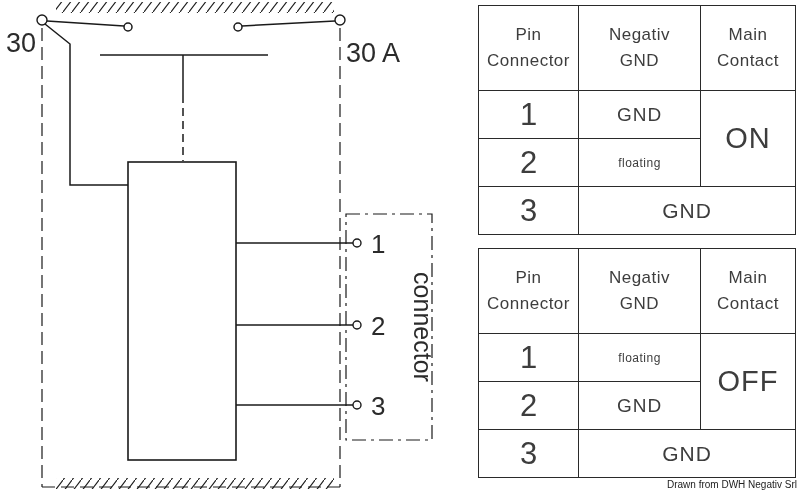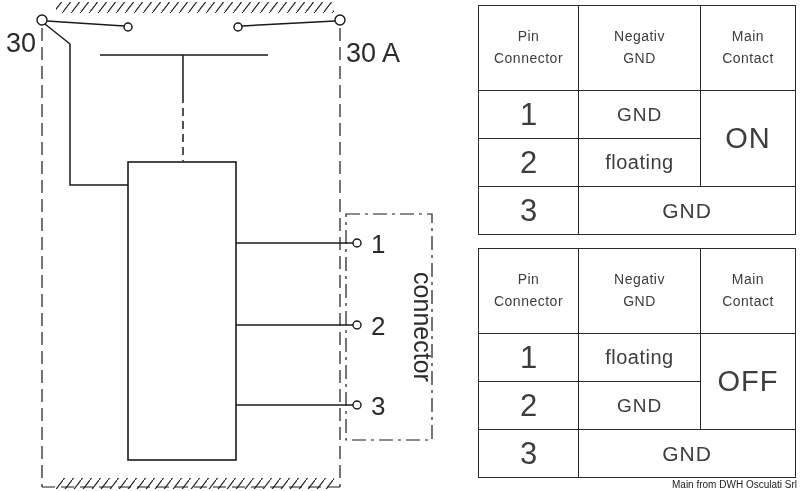--- a/index.html
+++ b/index.html
@@ -37,31 +37,31 @@
     text-align: center;
     vertical-align: middle;
     padding: 0;
     overflow: hidden;
   }
   .col-pin  { width: 100px; }
   .col-neg  { width: 122px; }
   .col-main { width: 95px; }
   tr.hdr td {
     height: 84px;
-    font-size: 14px;
+    font-size: 17px;
     line-height: 1.55;
     letter-spacing: 0.5px;
   }
   td.pin-cell {
     height: 47px;
     font-size: 31px;
     font-weight: 400;
   }
   td.val-cell   { font-size: 19px; letter-spacing: 1px; }
-  td.float-cell { font-size: 20px; letter-spacing: 0.5px; }
+  td.float-cell { font-size: 12px; letter-spacing: 0.5px; }
   td.main-cell  { font-size: 29px; letter-spacing: 1px; margin-top: 15px; }
   td.gnd-span-cell { font-size: 21px; letter-spacing: 1px; height: 45px; }
   table.pin-table.second { margin-top: 13px; }
   .caption {
     position: absolute;
     right: 3px;
     bottom: 1px;
     font-size: 10px;
     color: #222222;
   }
@@ -199,15 +199,15 @@
       </tr>
       <tr>
         <td class="pin-cell">3</td>
         <td class="gnd-span-cell" colspan="2">GND</td>
       </tr>
     </tbody>
       </table>
 
   </div>
 
-  <div class="caption">Main from DWH Osculati Srl</div>
+  <div class="caption">Drawn from DWH Negativ Srl</div>
 
 </div>
 
 </body></html>

